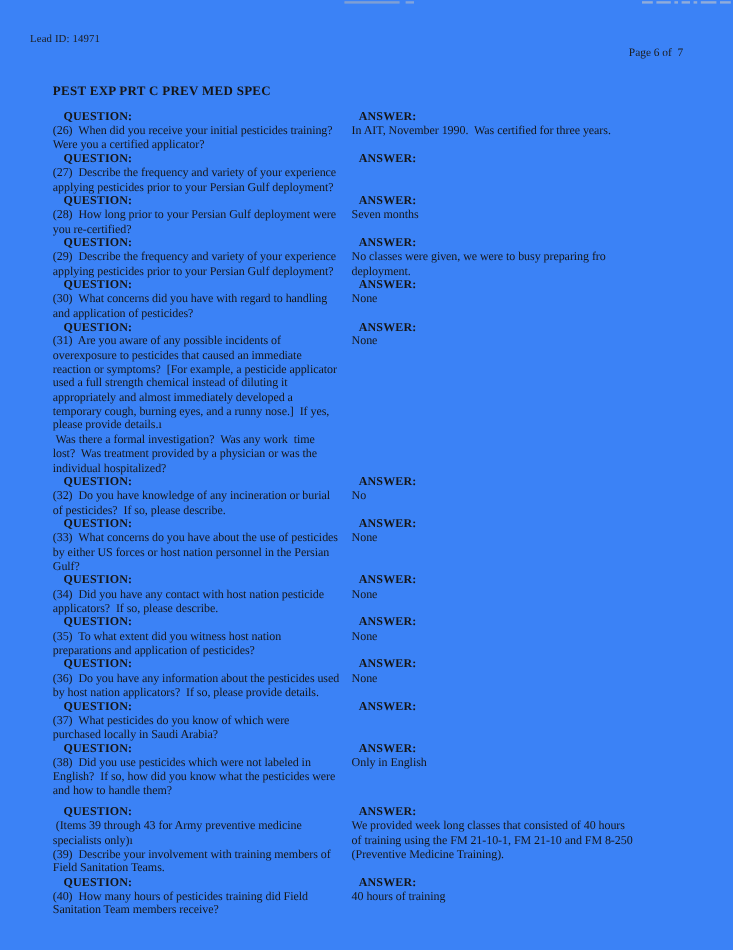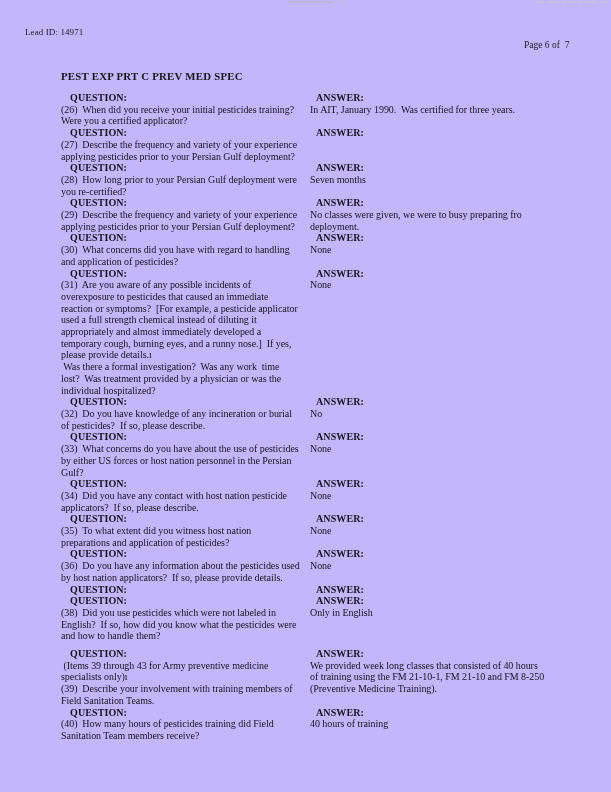--- a/index.html
+++ b/index.html
@@ -1,21 +1,21 @@
 <!DOCTYPE html>
 <html><head>
 <meta charset="utf-8">
 <style>
   html, body { margin: 0; padding: 0; }
   body { background: #888; }
   .page {
     position: relative;
     width: 611px;
     height: 792px;
-    background: #c4b5fd;
+    background: #3b82f6;
     overflow: hidden;
     font-family: "Liberation Serif", serif;
     color: #161616;
     margin: 0 auto;
   }
   
   .artifact-line {
     position: absolute; left: 287px; top: 1px;
     width: 46px; height: 2px; background: #b8b8b8; opacity: .55;
   }
@@ -41,21 +41,21 @@
   .lead-id {
     position: absolute; left: 25px; top: 27px;
     font-size: 9px; letter-spacing: .1px; color: #1c1c1c;
   }
   .page-number {
     position: absolute; left: 524px; top: 40px;
     font-size: 9.5px; color: #1c1c1c; white-space: pre;
   }
 
   .content {
-    position: absolute; left: 61px; top: 70px; width: 549px;
+    position: absolute; left: 44px; top: 70px; width: 549px;
   }
   .doc-title {
     font-weight: bold;
     font-size: 10.8px;
     letter-spacing: .25px;
     line-height: 13px;
     margin: 0 0 9px 0;
   }
   .qa-list { width: 100%; }
   .qa-block {
@@ -98,21 +98,21 @@
     <div class="doc-title">PEST EXP PRT C PREV MED SPEC</div>
     <div class="qa-list">
   <div class="qa-block">
     <div class="q-col">
       <div class="qa-header">QUESTION:</div>
       <div class="q-text">(26)  When did you receive your initial pesticides training?
 Were you a certified applicator?</div>
     </div>
     <div class="a-col">
       <div class="qa-header">ANSWER:</div>
-      <div class="a-text">In AIT, January 1990.  Was certified for three years.</div>
+      <div class="a-text">In AIT, November 1990.  Was certified for three years.</div>
     </div>
   </div>
 
   <div class="qa-block">
     <div class="q-col">
       <div class="qa-header">QUESTION:</div>
       <div class="q-text">(27)  Describe the frequency and variety of your experience
 applying pesticides prior to your Persian Gulf deployment?</div>
     </div>
     <div class="a-col">
@@ -235,20 +235,22 @@
     </div>
     <div class="a-col">
       <div class="qa-header">ANSWER:</div>
       <div class="a-text">None</div>
     </div>
   </div>
 
   <div class="qa-block">
     <div class="q-col">
       <div class="qa-header">QUESTION:</div>
+      <div class="q-text">(37)  What pesticides do you know of which were
+purchased locally in Saudi Arabia?</div>
     </div>
     <div class="a-col">
       <div class="qa-header">ANSWER:</div>
     </div>
   </div>
 
   <div class="qa-block">
     <div class="q-col">
       <div class="qa-header">QUESTION:</div>
       <div class="q-text">(38)  Did you use pesticides which were not labeled in

